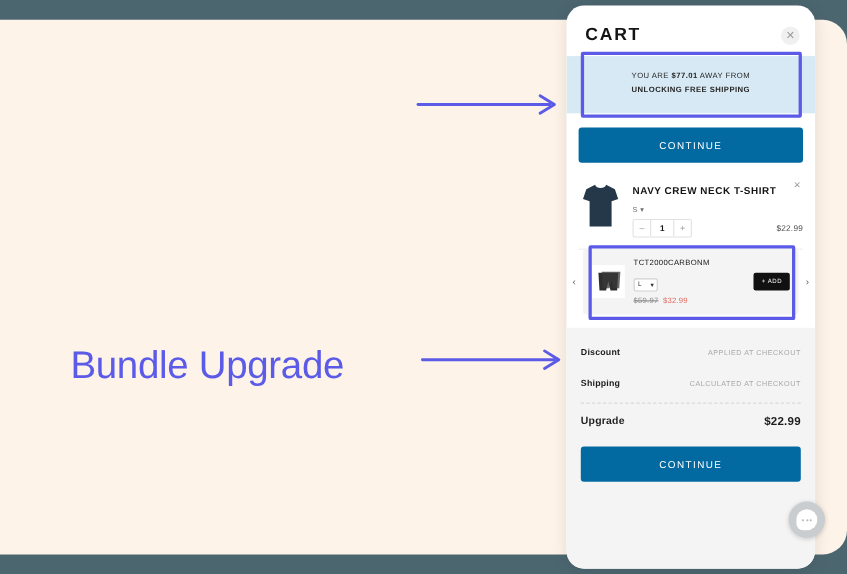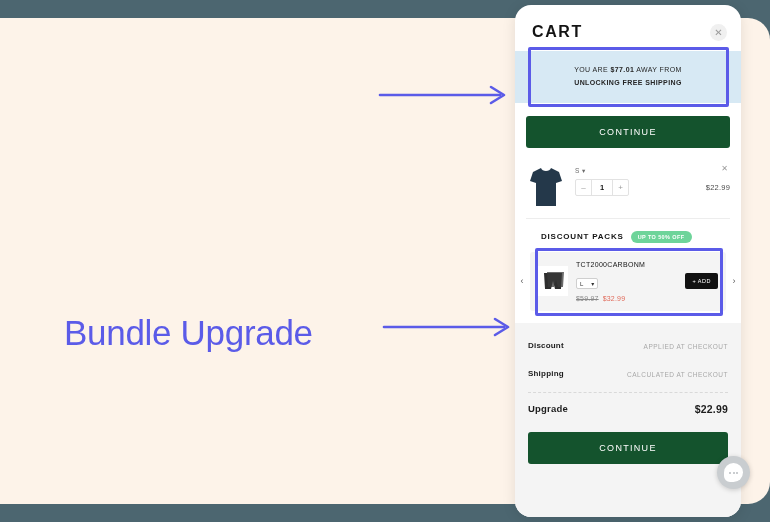--- a/index.html
+++ b/index.html
@@ -113,21 +113,21 @@
     border-radius: 2px;
     pointer-events: none;
     box-sizing: border-box;
   }
   #hl-ship {
     left: 13px; top: -4px; right: 12px; bottom: -4px;
   }
 
   
   .continue-btn {
-    background: #14532d;
+    background: #0369a1;
     color: #fff;
     text-align: center;
     font-size: 9px;
     letter-spacing: 1.3px;
     padding: 11px 0;
     margin: 13px 11px 0 11px;
     border-radius: 3px;
     cursor: pointer;
     flex: 0 0 auto;
   }
@@ -368,42 +368,39 @@
   </div>
 
   <div class="continue-btn">CONTINUE</div>
 
   <div id="line-item">
     <svg id="tee-thumb" viewBox="0 0 36 44">
       <path d="M13 4 L5 8 L2 17 L8 19 L8 42 L28 42 L28 19 L34 17 L31 8 L23 4
                C22 8 14 8 13 4 Z" fill="#24384a"></path>
     </svg>
     <div id="item-body">
+      <div id="item-title">NAVY CREW NECK T-SHIRT</div>
       <div id="item-variant">
         <span>S</span>
         <span>▾</span>
       </div>
       <div id="qty-row">
         <div id="stepper">
           <div class="step-btn">–</div>
           <div id="qty-val">1</div>
           <div class="step-btn">+</div>
         </div>
         <div id="item-price">$22.99</div>
       </div>
     </div>
     <div id="item-remove">✕</div>
   </div>
 
   <div class="divider"></div>
 
-  <div id="packs-head">
-    <div id="packs-title">DISCOUNT PACKS</div>
-    <div id="packs-badge">UP TO 50% OFF</div>
-  </div>
 
   <div id="carousel">
     <div class="caro-arrow">‹</div>
 
     <div id="pack-card">
       <div id="pack-thumb">
         <svg width="24" height="20" viewBox="0 0 24 20">
           <path d="M3 2 H21 L20 18 H14 L12 10 L10 18 H4 Z" fill="#2e2e2e"></path>
           <path d="M6 1 H23 L22 16 H17 L15 9 L13 16 H7 Z" fill="#3a3a3a" opacity="0.75"></path>
         </svg>

